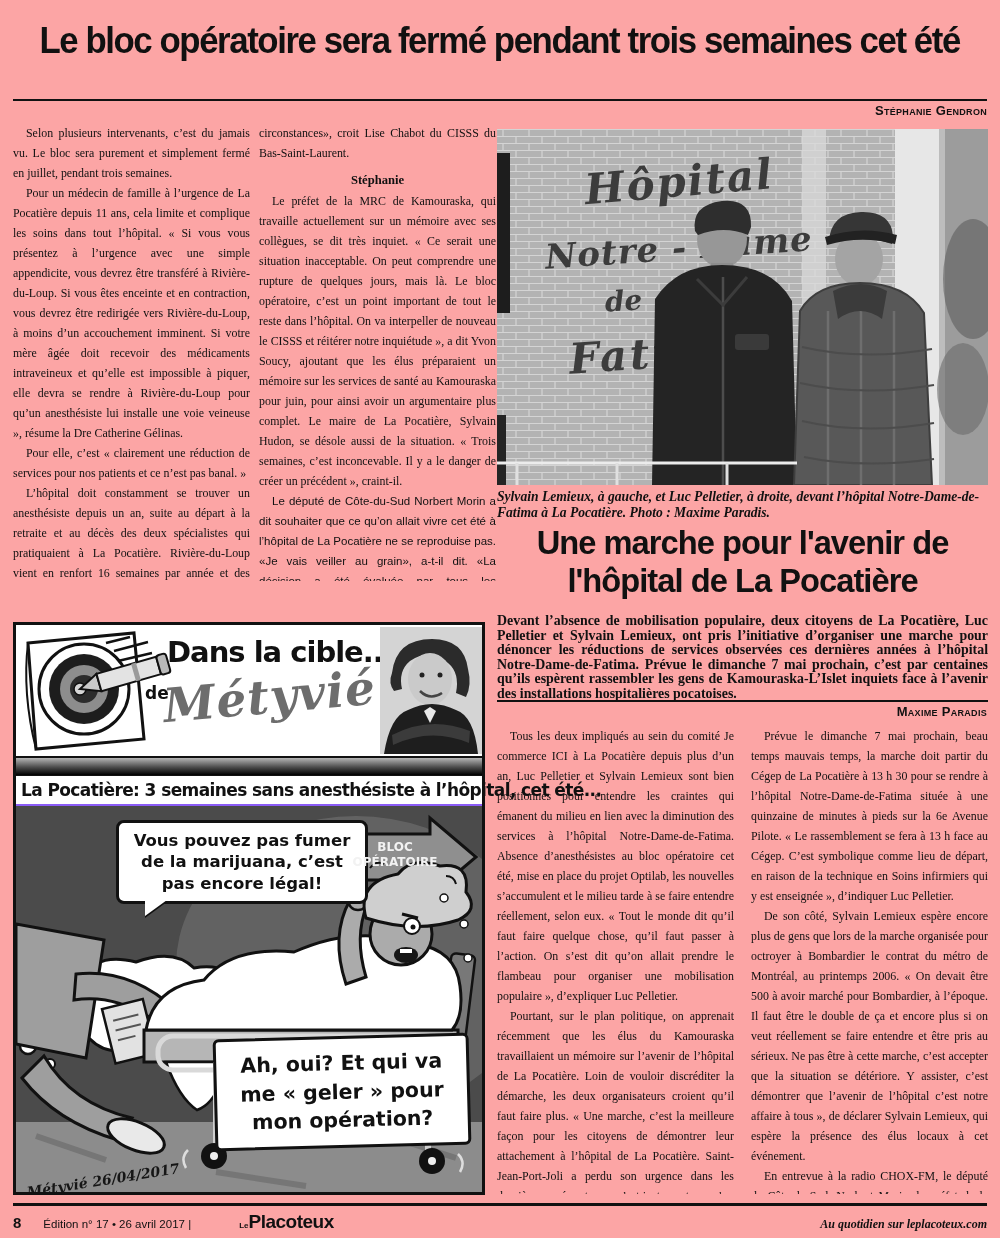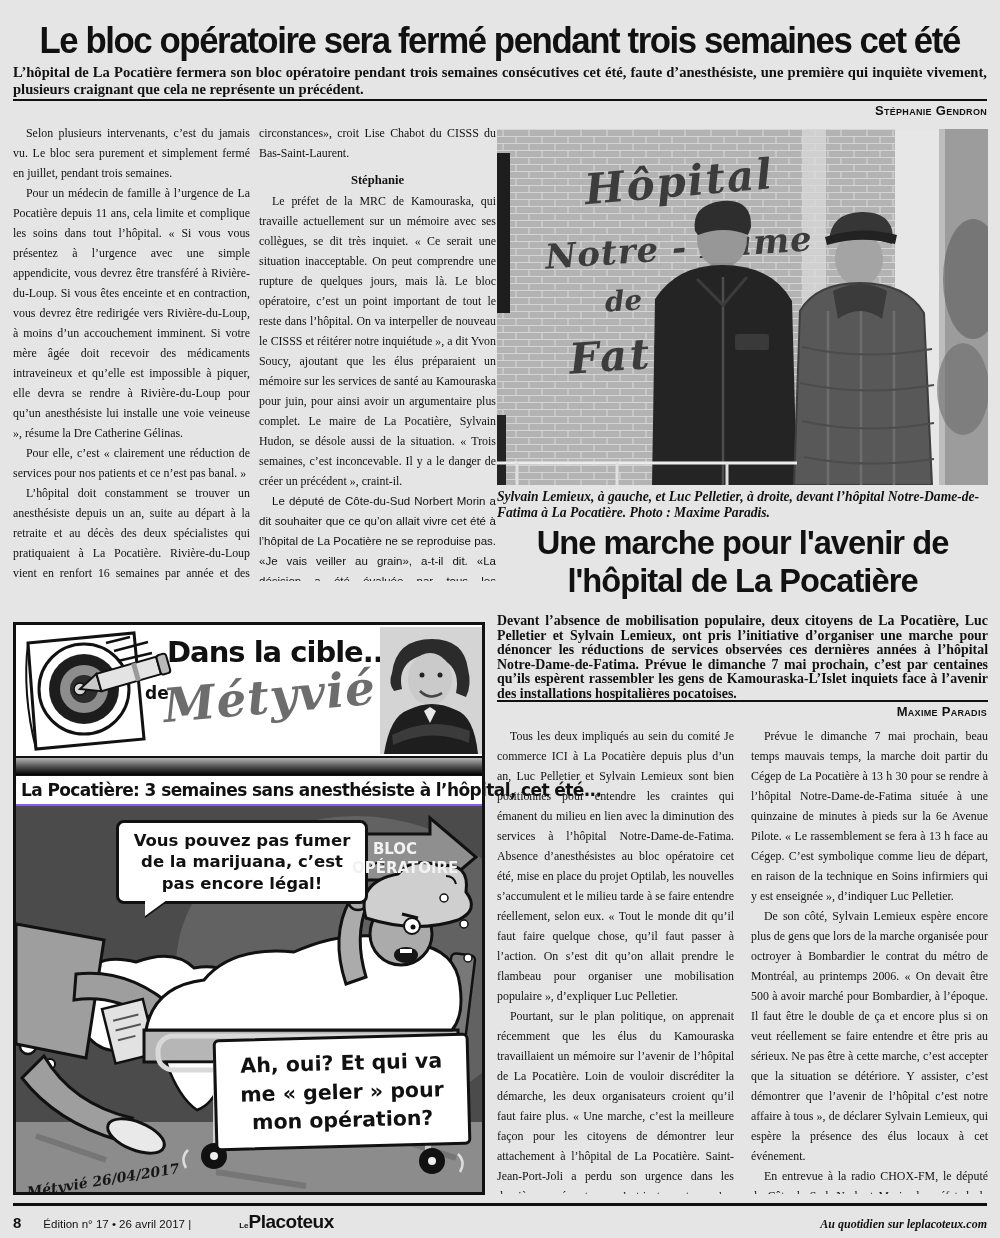--- a/index.html
+++ b/index.html
@@ -1,16 +1,16 @@
 <!DOCTYPE html>
 <html lang="fr"><head>
 <meta charset="utf-8">
 <style>
   html,body{margin:0;padding:0;background:#888;}
-  #page{position:relative;width:1000px;height:1238px;margin:0 auto;background:#e5e5e5;
+  #page{position:relative;width:1000px;height:1238px;margin:0 auto;background:#fca5a5;
         font-family:"Liberation Serif",serif;color:#111;overflow:hidden;}
   
   .h1{position:absolute;left:0;right:0;top:22px;text-align:center;
       font-family:"Liberation Sans",sans-serif;font-weight:bold;font-size:37px;
       letter-spacing:-1.5px;line-height:1;}
   .h1 .squeeze{display:inline-block;transform:scaleX(.94);transform-origin:center;}
   .lede1{position:absolute;left:13px;width:974px;top:64px;font-weight:bold;
          font-size:14.6px;line-height:16.6px;text-align:justify;}
   .rule{position:absolute;background:#111;height:2px;}
   .byline{position:absolute;font-family:"Liberation Sans",sans-serif;font-weight:bold;
@@ -53,21 +53,21 @@
             letter-spacing:-.6px;white-space:nowrap;}
   .panel{position:relative;height:386px;background:#4b4b4b;overflow:hidden;}
   .bubble1{position:absolute;left:100px;top:14px;width:226px;background:#fff;
            border:3px solid #111;border-radius:8px;padding:7px 10px;text-align:center;
            font-family:"DejaVu Sans",sans-serif;font-weight:bold;font-size:16.5px;
            line-height:1.3;z-index:3;}
   .bubble1:after{content:"";position:absolute;left:26px;bottom:-15px;width:0;height:0;
            border-top:16px solid #fff;border-right:22px solid transparent;
            filter:drop-shadow(0 2px 0 #111);}
   .signtext{position:absolute;left:336px;top:34px;width:86px;text-align:center;z-index:3;
-            font-family:"DejaVu Sans",sans-serif;font-weight:bold;font-size:15px;
+            font-family:"DejaVu Sans",sans-serif;font-weight:bold;font-size:12px;
             line-height:1.25;color:#f2f2f2;}
   .bubble2{position:absolute;left:198px;top:230px;width:238px;background:#fff;
            border:3px solid #111;border-radius:6px;padding:10px 6px;text-align:center;
            font-family:"DejaVu Sans",sans-serif;font-weight:bold;font-size:20.5px;
            line-height:1.4;transform:rotate(-1.5deg);z-index:3;}
   .signature{position:absolute;left:10px;bottom:4px;font-family:"DejaVu Serif",serif;
              font-style:italic;font-weight:bold;font-size:14px;color:#161616;
              transform:rotate(-9deg);z-index:3;}
   
   .footrule{position:absolute;left:13px;width:974px;top:1203px;height:3px;background:#111;}
@@ -81,21 +81,20 @@
   svg{display:block;}
 </style>
 </head>
 <body>
 
 <div id="page">
 
   <div class="h1">
     <span class="squeeze">Le bloc opératoire sera fermé pendant trois semaines cet été</span>
   </div>
-  <div class="lede1">L’hôpital de La Pocatière fermera son bloc opératoire pendant trois semaines consécutives cet été, faute d’anesthésiste, une première qui inquiète vivement, plusieurs craignant que cela ne représente un précédent.</div>
   <div class="rule" style="left:13px;width:974px;top:99px;"></div>
   <div class="byline" style="right:13px;top:103px;">Stéphanie Gendron</div>
 
   <div class="col" style="left:13px;top:123px;height:458px;">
     <p>Selon plusieurs intervenants, c’est du jamais vu. Le bloc sera purement et simplement fermé en juillet, pendant trois semaines.</p>
     <p>Pour un médecin de famille à l’urgence de La Pocatière depuis 11 ans, cela limite et complique les soins dans tout l’hôpital. « Si vous vous présentez à l’urgence avec une simple appendicite, vous devrez être transféré à Rivière-du-Loup. Si vous êtes enceinte et en contraction, vous devrez être redirigée vers Rivière-du-Loup, à moins d’un accouchement imminent. Si votre mère âgée doit recevoir des médicaments intraveineux et qu’elle est impossible à piquer, elle devra se rendre à Rivière-du-Loup pour qu’un anesthésiste lui installe une voie veineuse », résume la Dre Catherine Gélinas.</p>
     <p>Pour elle, c’est « clairement une réduction de services pour nos patients et ce n’est pas banal. »</p>
     <p>L’hôpital doit constamment se trouver un anesthésiste depuis un an, suite au départ à la retraite et au décès des deux spécialistes qui pratiquaient à La Pocatière. Rivière-du-Loup vient en renfort 16 semaines par année et des spécialistes dépanneurs viennent combler les autres périodes. Cet été, il a été décidé de fermer complètement le bloc pendant trois semaines en même temps que les vacances des chirurgiens. «La meilleure solution dans les</p>
   </div>
   <div class="col" style="left:259px;top:123px;height:458px;">

